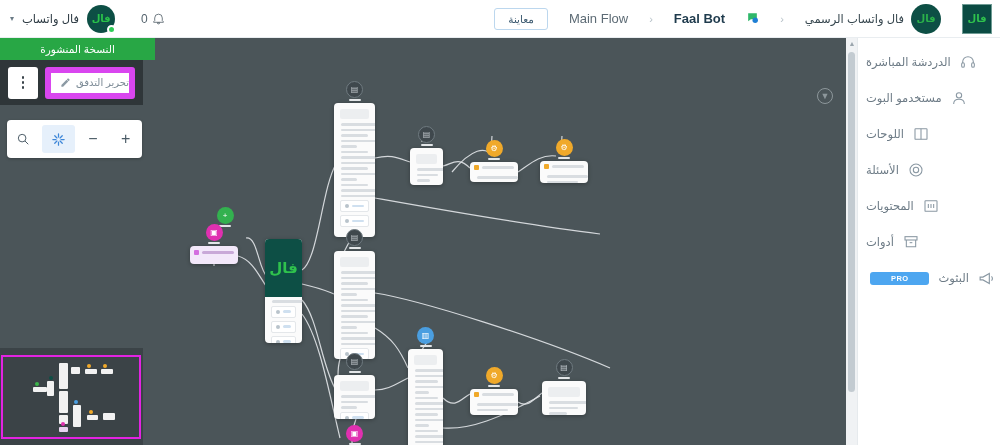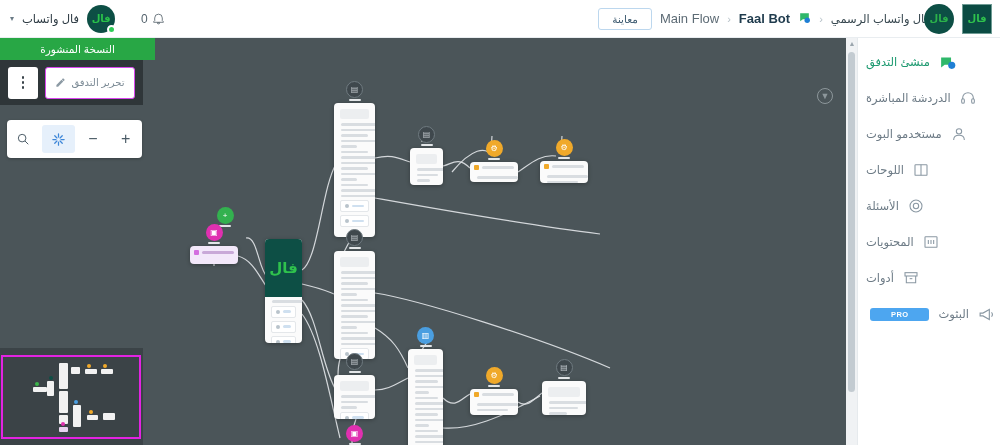--- a/index.html
+++ b/index.html
@@ -30,21 +30,21 @@
   .online-dot {
     position: absolute; right: -1px; bottom: -1px;
     width: 9px; height: 9px; border-radius: 50%;
     background: #2ecc57; border: 2px solid #fff;
   }
   .notif { display: flex; align-items: center; gap: 4px; margin-left: 18px; }
   .notif-count { font-size: 12px; color: #55646e; }
 
   .tb-right {
     margin-left: auto; display: flex; align-items: center;
-    gap: 8px; padding-right: 8px; direction: ltr;
+    gap: 21px; padding-right: 8px; direction: ltr;
   }
   .preview-btn {
     border: 1px solid #bcd7ee; background: #fff; color: #3c5a70;
     font-size: 10.5px; padding: 4px 13px; border-radius: 3px;
     direction: rtl; cursor: pointer; white-space: nowrap;
   }
   .crumb { font-size: 13px; color: #5d6b75; white-space: nowrap; }
   .crumb.active { color: #1f3b4d; font-weight: bold; }
   .crumb-sep { font-size: 11px; color: #b6c0c7; }
   .crumb-ar { font-size: 11.5px; color: #37474f; direction: rtl; white-space: nowrap; }
@@ -98,22 +98,22 @@
     background: #2f3639; display: flex; align-items: center;
     gap: 7px; padding: 0 8px; z-index: 20;
   }
   .kebab-btn {
     width: 30px; height: 32px; background: #fff; border-radius: 3px;
     display: flex; align-items: center; justify-content: center;
     flex-direction: column; gap: 2.5px; cursor: pointer;
   }
   .kebab-dot { width: 2.5px; height: 2.5px; border-radius: 50%; background: #39434a; }
   .edit-flow-btn {
-    flex: 1; height: 32px; background: #fff; border: 1px solid #d946ef;
-    border-radius: 3px; display: flex; align-items: center; justify-content: center;
+    flex: 1; height: 32px; background: #fff; border: 6px solid #d946ef;
+    border-radius: 3px; display: flex; align-items: center; justify-content: flex-start;
     gap: 5px; font-size: 10px; color: #7b8a95; direction: rtl; cursor: pointer;
   }
   .zoom-bar {
     position: absolute; top: 82px; left: 7px; width: 135px; height: 38px;
     background: #fff; border-radius: 4px; display: flex; align-items: center;
     z-index: 20; box-shadow: 0 1px 3px rgba(0,0,0,.25);
   }
   .zoom-btn {
     flex: 1; height: 38px; display: flex; align-items: center; justify-content: center;
     color: #4b5b66; font-size: 16px; cursor: pointer;
@@ -217,29 +217,20 @@
         </svg>
       </span>
       <span class="crumb-sep">›</span>
       <span class="crumb-ar">فال واتساب الرسمي</span>
       <span class="crumb-avatar">فال</span>
       <span class="brand-sq">فال</span>
     </div>
   </div>
 
   <nav class="sidebar" id="sidebar">
-      <div class="side-item active">
-        <span class="side-ico">
-          <svg width="17" height="17" viewBox="0 0 24 24">
-            <path d="M3 5h14v10H8l-5 4z" fill="#2fb86a"></path>
-            <circle cx="18" cy="16" r="5" fill="#1f7fd4"></circle>
-          </svg>
-        </span>
-        <span class="side-label">منشئ التدفق</span>
-      </div>
       <div class="side-item">
         <span class="side-ico">
           <svg width="16" height="16" viewBox="0 0 24 24">
             <path d="M4 14v-2a8 8 0 0 1 16 0v2" stroke="#8a98a3" stroke-width="1.6" fill="none"></path>
             <rect x="2.5" y="13" width="4" height="7" rx="2" stroke="#8a98a3" stroke-width="1.6" fill="none"></rect>
             <rect x="17.5" y="13" width="4" height="7" rx="2" stroke="#8a98a3" stroke-width="1.6" fill="none"></rect>
           </svg>
         </span>
         <span class="side-label">الدردشة المباشرة</span>
       </div>

